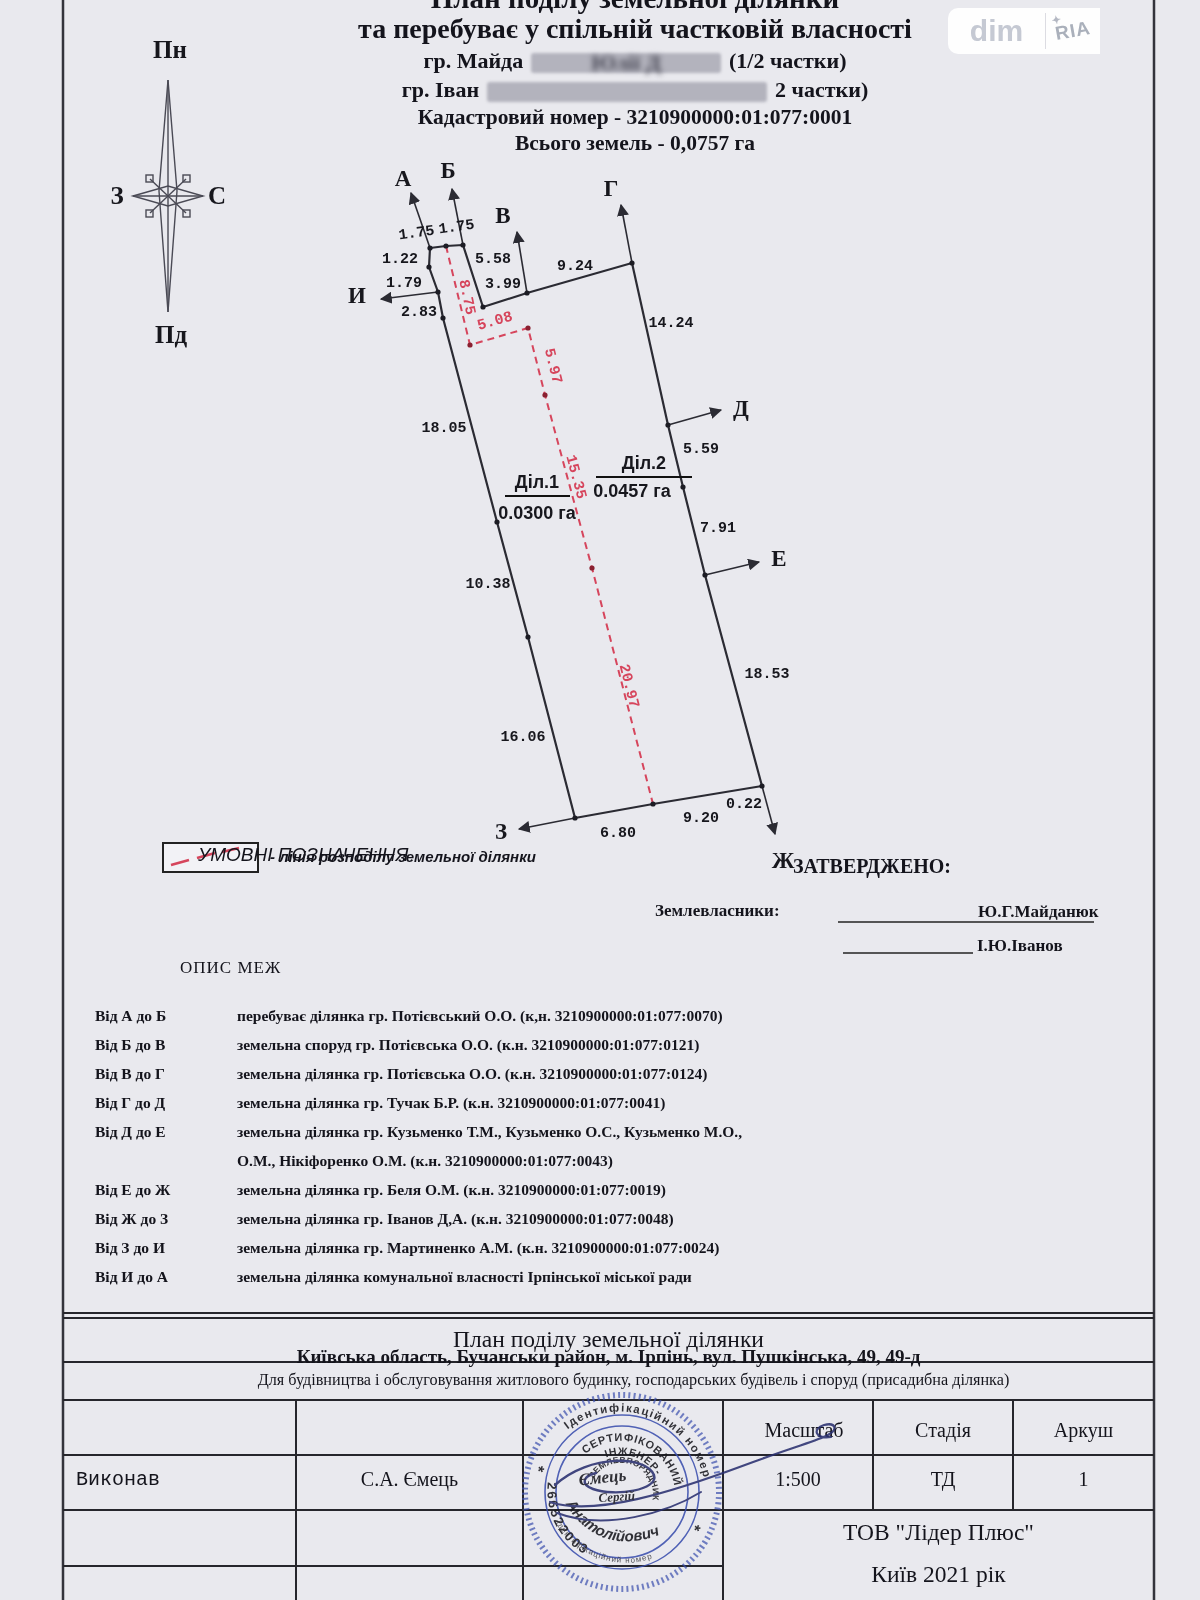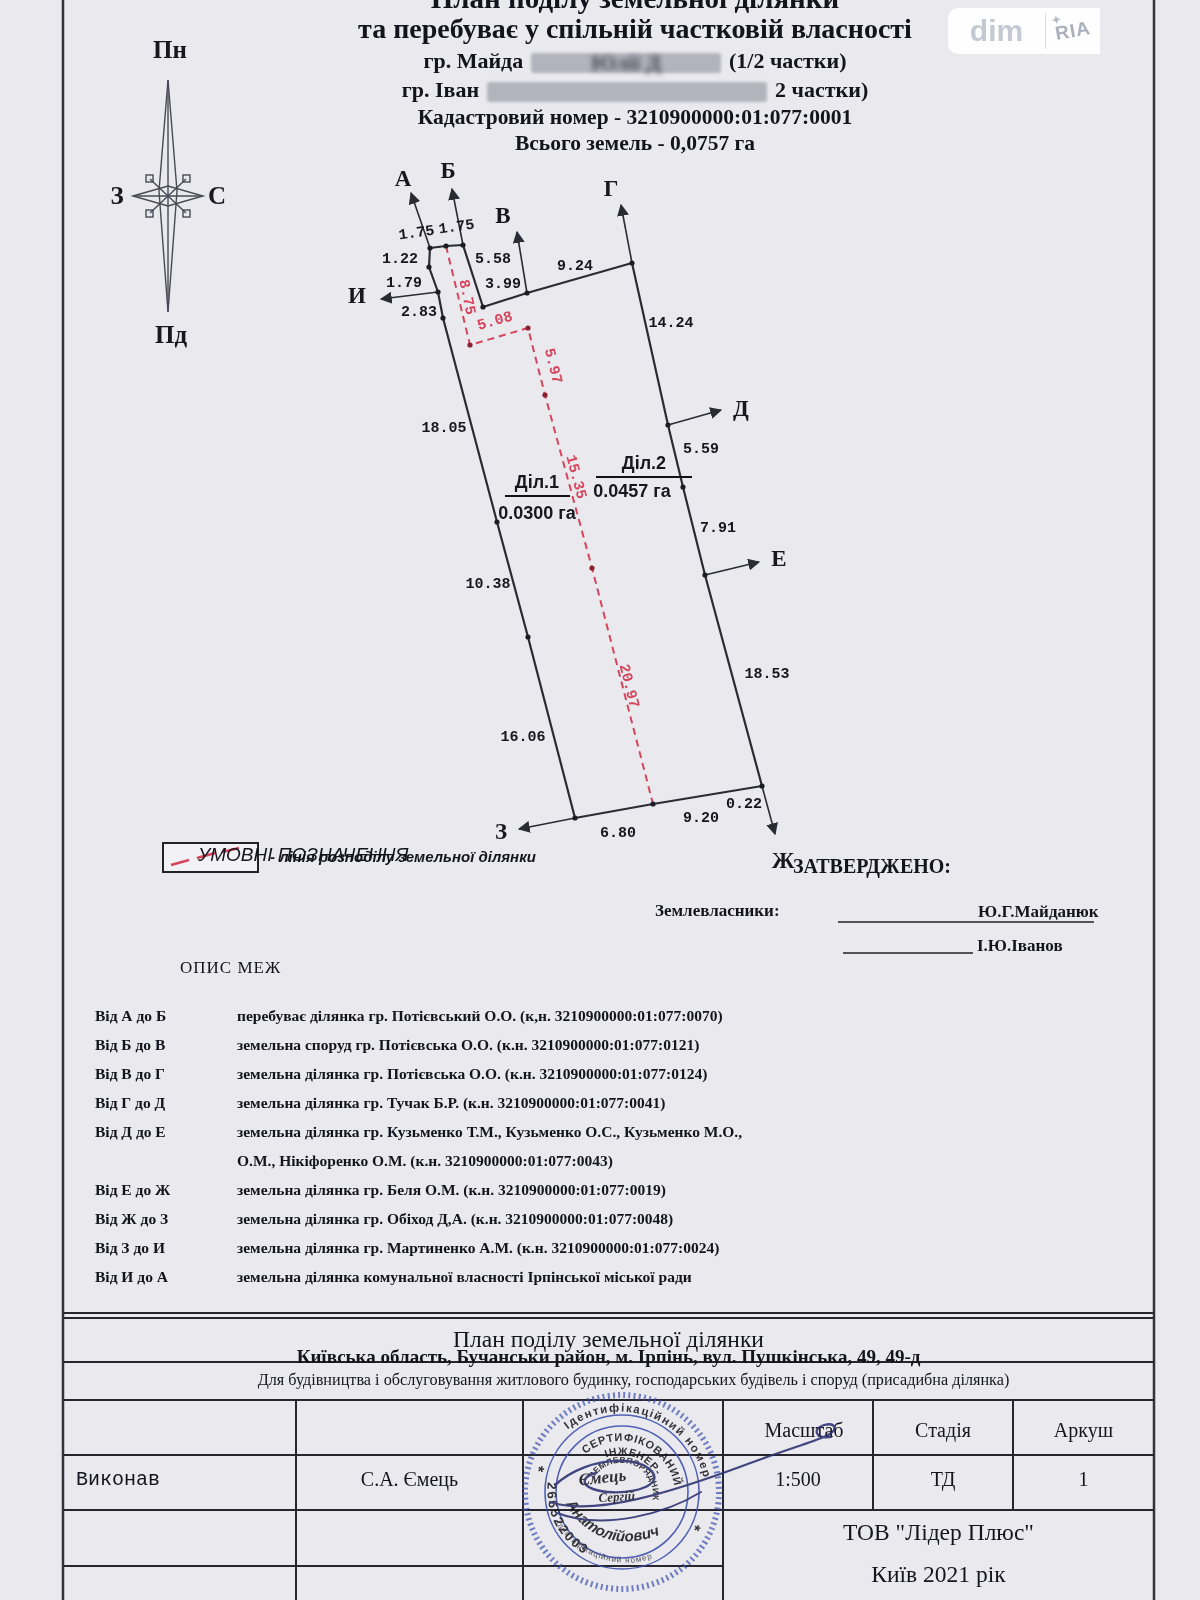--- a/index.html
+++ b/index.html
@@ -231,21 +231,21 @@
         <div>земельна ділянка гр. Кузьменко Т.М., Кузьменко О.С., Кузьменко М.О.,</div>
         <div>О.М., Нікіфоренко О.М. (к.н. 3210900000:01:077:0043)</div>
       </div>
     </div>
     <div class="brow">
         <div class="bfrom">Від Е до Ж</div>
         <div>земельна ділянка гр. Беля О.М. (к.н. 3210900000:01:077:0019)</div>
       </div>
     <div class="brow">
         <div class="bfrom">Від Ж до З</div>
-        <div>земельна ділянка гр. Обіход Д,А. (к.н. 3210900000:01:077:0048)</div>
+        <div>земельна ділянка гр. Іванов Д,А. (к.н. 3210900000:01:077:0048)</div>
       </div>
     <div class="brow">
         <div class="bfrom">Від З до И</div>
         <div>земельна ділянка гр. Мартиненко А.М. (к.н. 3210900000:01:077:0024)</div>
       </div>
     <div class="brow">
         <div class="bfrom">Від И до А</div>
         <div>земельна ділянка комунальної власності Ірпінської міської ради</div>
       </div>
   </div>

